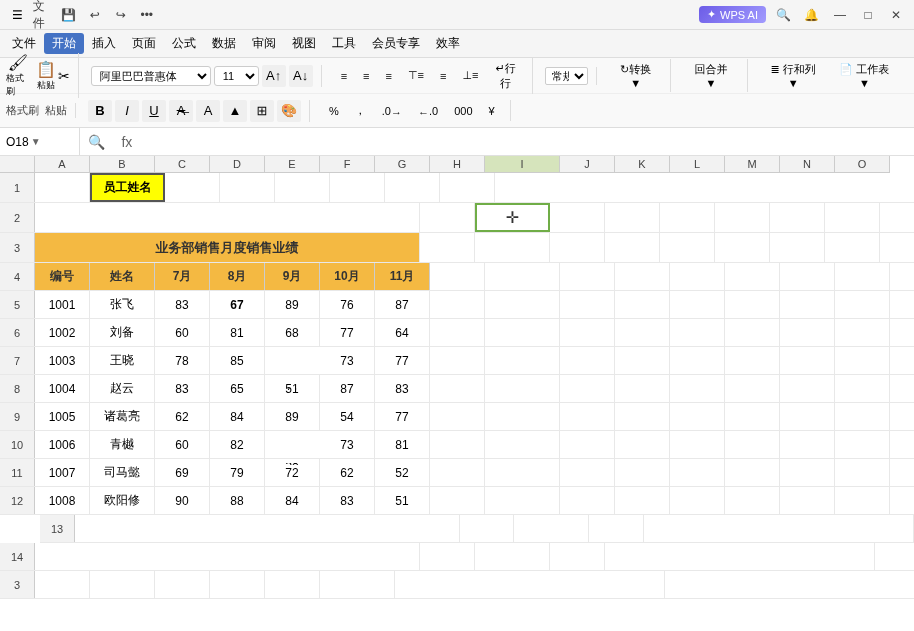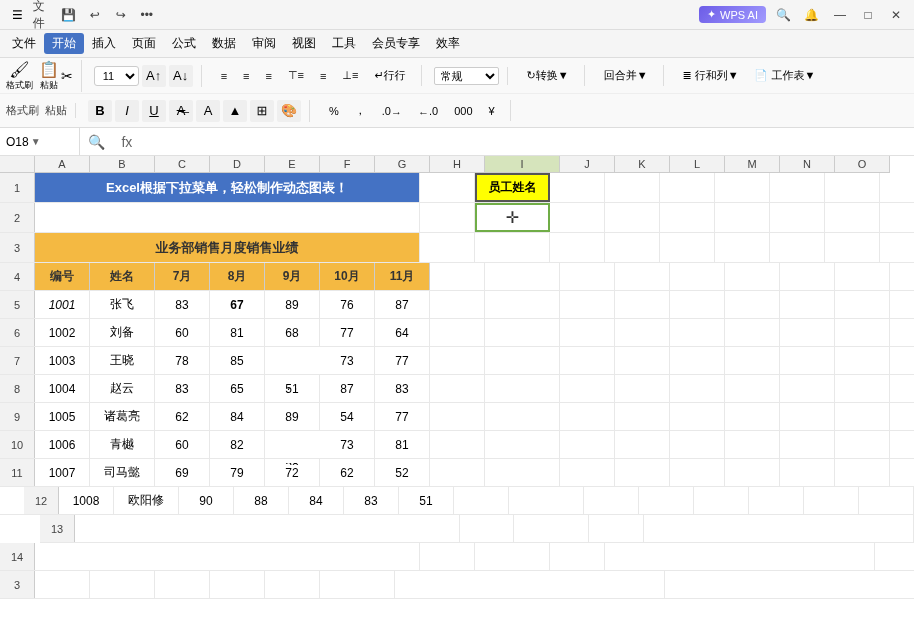--- a/index.html
+++ b/index.html
@@ -243,39 +243,42 @@
       <span style="font-size:16px;">📋</span>
       <span style="font-size:9px;">粘贴</span>
     </div>
     <div style="display:flex; flex-direction:column; align-items:center; cursor:pointer;">
       <span style="font-size:14px;">✂</span>
       <span style="font-size:9px;"></span>
     </div>
   </div>
 
   <div style="display:flex; align-items:center; gap:3px; padding:0 8px; border-right:1px solid #ddd;">
+    <select class="font-selector">
+      <option>阿里巴巴普惠体</option>
+    </select>
     <select class="font-size-selector">
       <option>11</option>
     </select>
     <button class="format-btn">A↑</button>
     <button class="format-btn">A↓</button>
   </div>
 
   <div style="display:flex; align-items:center; gap:2px; padding:0 8px; border-right:1px solid #ddd;">
     <button class="rb-btn">≡</button>
     <button class="rb-btn">≡</button>
     <button class="rb-btn">≡</button>
     <button class="rb-btn">⊤≡</button>
     <button class="rb-btn">≡</button>
     <button class="rb-btn">⊥≡</button>
     <button class="rb-btn">↵行行</button>
   </div>
 
   <div style="display:flex; align-items:center; gap:2px; padding:0 8px; border-right:1px solid #ddd;">
-    <select class="rb-select" style="width:65px;">
+    <select class="rb-select" style="width:43px;">
       <option>常规</option>
     </select>
   </div>
 
   <div style="display:flex; align-items:center; gap:2px; padding:0 8px; border-right:1px solid #ddd;">
     <button class="rb-btn">↻转换▼</button>
   </div>
 
   <div style="display:flex; align-items:center; gap:2px; padding:0 8px; border-right:1px solid #ddd;">
     <button class="rb-btn">回合并▼</button>
@@ -338,21 +341,20 @@
     <div class="col-header" style="width:55px; min-width:55px; border-bottom:1px solid #ccc;">J</div>
     <div class="col-header" style="width:55px; min-width:55px; border-bottom:1px solid #ccc;">K</div>
     <div class="col-header" style="width:55px; min-width:55px; border-bottom:1px solid #ccc;">L</div>
     <div class="col-header" style="width:55px; min-width:55px; border-bottom:1px solid #ccc;">M</div>
     <div class="col-header" style="width:55px; min-width:55px; border-bottom:1px solid #ccc;">N</div>
     <div class="col-header" style="width:55px; border-bottom:1px solid #ccc;">O</div>
   </div>
 
   <div class="row" style="height:30px;">
     <div class="row-header">1</div>
-    <div class="cell title-blue" style="width:385px; min-width:385px; font-size:13px; font-weight:bold;">Excel根据下拉菜单，轻松制作动态图表！</div>
     <div class="cell" style="width:55px; min-width:55px;"></div>
     <div class="cell employee-name-header" style="width:75px; min-width:75px; background:#ffff00; border:2px solid #555;">员工姓名</div>
     <div class="cell" style="width:55px;"></div>
     <div class="cell" style="width:55px;"></div>
     <div class="cell" style="width:55px;"></div>
     <div class="cell" style="width:55px;"></div>
     <div class="cell" style="width:55px;"></div>
     <div class="cell" style="width:55px;"></div>
   </div>
 
@@ -399,21 +401,21 @@
     <div class="cell" style="width:55px;"></div>
     <div class="cell" style="width:55px;"></div>
     <div class="cell" style="width:55px;"></div>
     <div class="cell" style="width:55px;"></div>
     <div class="cell" style="width:55px;"></div>
   </div>
 
   <div id="data-rows-container">
       <div class="row" style="height: 28px;">
         <div class="row-header">5</div>
-        <div class="cell" style="width: 55px; min-width: 55px; font-style: italic;">1001</div>
+        <div class="cell" style="width: 55px; min-width: 55px;">1001</div>
         <div class="cell" style="width: 65px; min-width: 65px;">张飞</div>
         <div class="cell" style="width: 55px; min-width: 55px;">83</div>
         <div class="cell" style="width: 55px; min-width: 55px; font-weight: bold;">67</div>
         <div class="cell" style="width: 55px; min-width: 55px;">89</div>
         <div class="cell" style="width: 55px; min-width: 55px;">76</div>
         <div class="cell" style="width: 55px; min-width: 55px;">87</div>
         <div class="cell" style="width: 55px; min-width: 55px;"></div>
         <div class="cell" style="width: 75px; min-width: 75px;"></div>
         <div class="cell" style="width: 55px; min-width: 55px;"></div>
         <div class="cell" style="width: 55px; min-width: 55px;"></div>
@@ -523,21 +525,21 @@
         <div class="cell" style="width: 55px; min-width: 55px;">52</div>
         <div class="cell" style="width: 55px; min-width: 55px;"></div>
         <div class="cell" style="width: 75px; min-width: 75px;"></div>
         <div class="cell" style="width: 55px; min-width: 55px;"></div>
         <div class="cell" style="width: 55px; min-width: 55px;"></div>
         <div class="cell" style="width: 55px; min-width: 55px;"></div>
         <div class="cell" style="width: 55px; min-width: 55px;"></div>
         <div class="cell" style="width: 55px; min-width: 55px;"></div>
         <div class="cell" style="width: 55px; min-width: 55px;"></div>
       </div>
-      <div class="row" style="height: 28px; padding-left: 24px;">
+      <div class="row" style="height: 28px;">
         <div class="row-header">12</div>
         <div class="cell" style="width: 55px; min-width: 55px;">1008</div>
         <div class="cell" style="width: 65px; min-width: 65px;">欧阳修</div>
         <div class="cell" style="width: 55px; min-width: 55px;">90</div>
         <div class="cell" style="width: 55px; min-width: 55px;">88</div>
         <div class="cell" style="width: 55px; min-width: 55px;">84</div>
         <div class="cell" style="width: 55px; min-width: 55px;">83</div>
         <div class="cell" style="width: 55px; min-width: 55px;">51</div>
         <div class="cell" style="width: 55px; min-width: 55px;"></div>
         <div class="cell" style="width: 75px; min-width: 75px;"></div>

